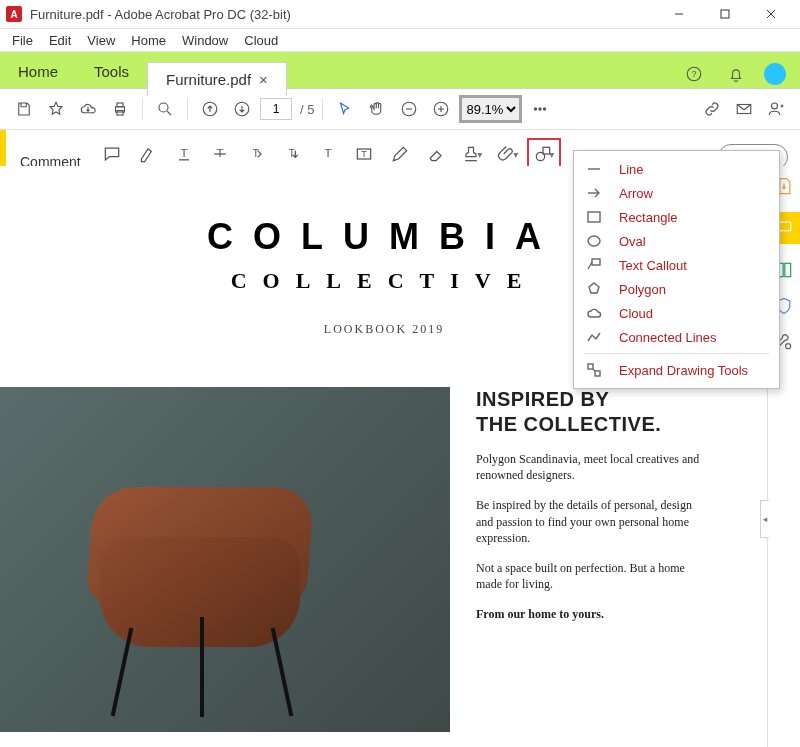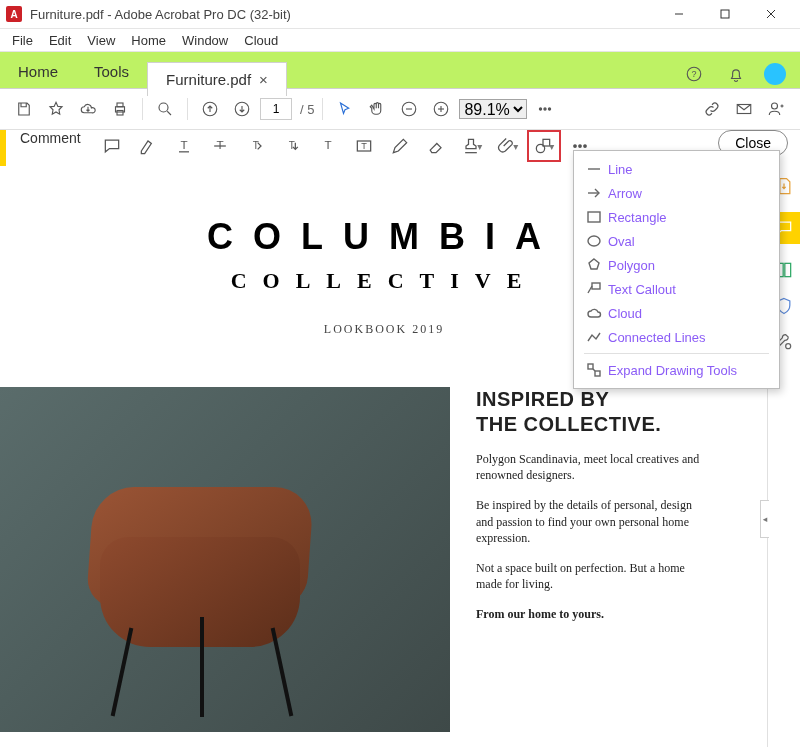--- a/index.html
+++ b/index.html
@@ -17,34 +17,34 @@
   .tabstrip .tab.doc .x{color:#555}
   .tabstrip .spacer{flex:1}
   .tabstrip .right{display:flex;align-items:center;gap:14px;padding:0 14px}
   .tabstrip .avatar{width:22px;height:22px;border-radius:50%;background:#29c3ff}
   .toolbar1{display:flex;align-items:center;height:40px;padding:0 10px;border-bottom:1px solid #e0e0e0;background:#fff;gap:4px}
   .tbtn{width:28px;height:28px;display:flex;align-items:center;justify-content:center;color:#555}
   .tbtn svg{width:18px;height:18px;stroke:#555;fill:none;stroke-width:1.5}
   .sep{width:1px;height:22px;background:#e0e0e0;margin:0 4px}
   .toolbar1 input.page{width:26px;height:18px;text-align:center;border:1px solid #ccc;font-size:12px}
   .toolbar1 .pagecount{color:#666;margin-left:4px}
-  .toolbar1 select.zoom{border:1px solid #a3a3a3;font-size:16px;height:20px}
+  .toolbar1 select.zoom{border:3px solid #a3a3a3;font-size:13px;height:28px}
   .toolbar1 .flex{flex:1}
-  .toolbar2{display:flex;align-items:flex-start;height:40px;padding:0 0 0 0;border-bottom:7px solid #be185d;background:#fff;position:relative}
+  .toolbar2{display:flex;align-items:flex-end;height:40px;padding:0 0 0 0;border-bottom:7px solid #be185d;background:#fff;position:relative}
   .toolbar2 .yellow{width:6px;height:40px;background:#ffd200}
   .toolbar2 .label{padding:0 14px;font-size:14px;color:#333}
   .toolbar2 .tools{display:flex;align-items:center;gap:2px}
   .toolbar2 .tbtn2{width:34px;height:32px;display:flex;align-items:center;justify-content:center;color:#555;position:relative}
   .toolbar2 .tbtn2 svg{width:20px;height:20px;stroke:#555;fill:none;stroke-width:1.5}
   .toolbar2 .tbtn2.hi{border:2px solid #d9363e;box-sizing:border-box}
   .toolbar2 .caret{margin-left:-4px;color:#777;font-size:10px}
   .toolbar2 .flex{flex:1}
   .toolbar2 .closebtn{margin:0 12px;border:1px solid #888;border-radius:14px;padding:4px 16px;font-size:14px;background:#fff}
   .dropdown{position:absolute;top:150px;left:573px;width:205px;background:#fff;border:1px solid #bcbcbc;box-shadow:2px 3px 8px rgba(0,0,0,.2);padding:6px 0;z-index:10}
-  .dropdown .ditem{display:flex;align-items:center;height:24px;padding:0 12px;gap:6px;color:#8b5cf6;font-size:13px}
+  .dropdown .ditem{display:flex;align-items:center;height:24px;padding:0 12px;gap:17px;color:#b91c1c;font-size:13px}
   .dropdown .dicon{width:16px;height:16px;display:flex;align-items:center;justify-content:center}
   .dropdown .dicon svg{width:16px;height:16px;stroke:#666;fill:none;stroke-width:1.4}
   .dropdown hr{border:none;border-top:1px solid #e0e0e0;margin:4px 10px}
   .content{position:absolute;top:166px;left:0;right:32px;bottom:0;background:#fff;overflow:hidden}
   .pageheader{text-align:center;margin-top:50px}
   .pageheader .h1{font-size:36px;font-weight:800;letter-spacing:20px;color:#000}
   .pageheader .h2{font-size:22px;font-weight:700;letter-spacing:16px;color:#000;margin-top:10px;font-family:Georgia,serif}
   .pageheader .h3{font-size:12px;letter-spacing:2px;color:#444;margin-top:28px;font-family:Georgia,serif}
   .split{display:flex;margin-top:50px}
   .photo{width:450px;height:345px;background:linear-gradient(135deg,#5a6c6b 0%,#4e5e5d 40%,#3e4948 100%);position:relative}
@@ -400,33 +400,33 @@
       <span class="dicon">
         <svg viewBox="0 0 16 16">
           <ellipse cx="8" cy="8" rx="6" ry="5"></ellipse>
         </svg>
       </span>
       <span>Oval</span>
     </div>
   <div class="ditem">
       <span class="dicon">
         <svg viewBox="0 0 16 16">
-          <path d="M8 2l5 4-2 6H5L3 6z"></path>
-        </svg>
-      </span>
-      <span>Polygon</span>
-    </div>
-  <div class="ditem">
-      <span class="dicon">
-        <svg viewBox="0 0 16 16">
           <rect x="6" y="2" width="8" height="6"></rect>
           <path d="M6 5L2 12"></path>
         </svg>
       </span>
       <span>Text Callout</span>
+    </div>
+  <div class="ditem">
+      <span class="dicon">
+        <svg viewBox="0 0 16 16">
+          <path d="M8 2l5 4-2 6H5L3 6z"></path>
+        </svg>
+      </span>
+      <span>Polygon</span>
     </div>
   <div class="ditem">
       <span class="dicon">
         <svg viewBox="0 0 16 16">
           <path d="M5 12a3 3 0 010-6 4 4 0 017 1 2.5 2.5 0 010 5H5z"></path>
         </svg>
       </span>
       <span>Cloud</span>
     </div>
   <div class="ditem">

